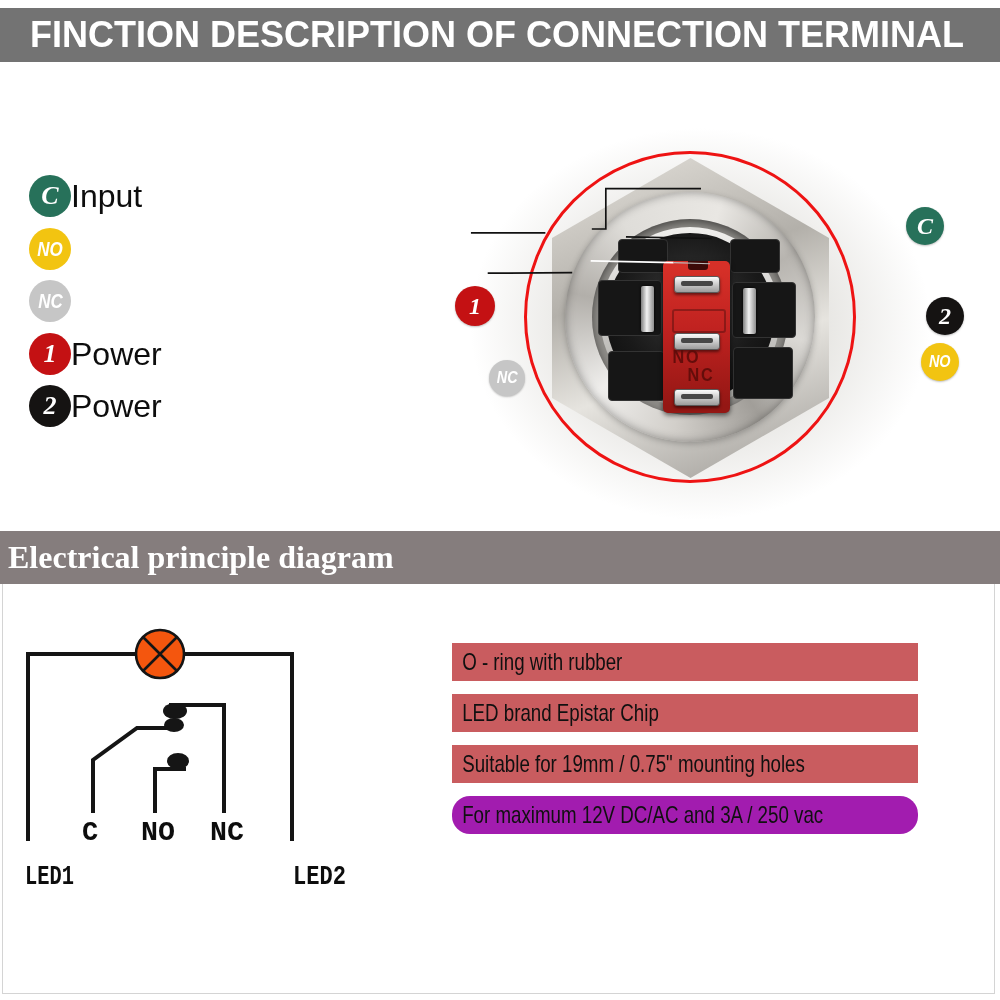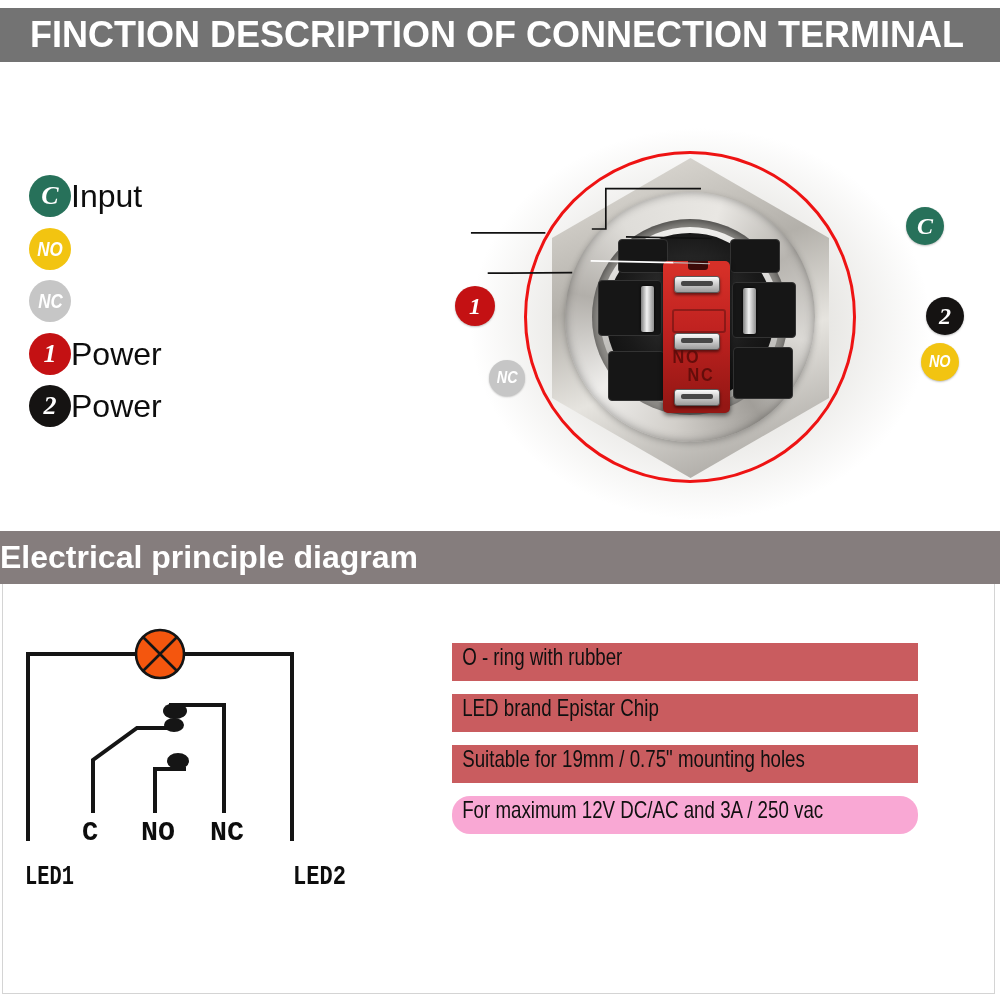--- a/index.html
+++ b/index.html
@@ -3,21 +3,21 @@
 <meta charset="utf-8">
 <style>
   html,body{margin:0;padding:0;background:#fff;}
   .page{position:relative;width:1000px;height:1000px;background:#fff;overflow:hidden;
         font-family:"Liberation Sans",sans-serif;}
 
   
   .banner{position:absolute;left:0;width:1000px;display:flex;align-items:center;
           color:#fff;font-weight:bold;background:#857d7d;}
   .banner1{top:8px;height:54px;font-size:36px;padding-left:30px;box-sizing:border-box;}
-  .banner2{top:531px;height:53px;font-size:32px;box-sizing:border-box;}
+  .banner2{top:531px;height:53px;font-size:32px;padding-left:8px;box-sizing:border-box;font-family:Liberation Serif, serif;}
 
   
   .legend-row{position:absolute;left:29px;display:flex;align-items:center;height:42px;}
   .badge{border-radius:50%;display:flex;align-items:center;justify-content:center;
          color:#fff;flex:0 0 auto;}
   .b42{width:42px;height:42px;}
   .keyserif{font-family:"Liberation Serif",serif;font-weight:bold;font-size:26px;}
   .keycond{font-weight:bold;font-size:20px;transform:scaleX(.85);}
   .legend-label{margin-left:0;font-size:32px;color:#0d0d0d;white-space:nowrap;}
 
@@ -55,21 +55,21 @@
               border-radius:3px;}
   .emboss{position:absolute;font-weight:bold;font-size:18px;letter-spacing:2px;
           color:rgba(88,10,8,.85);transform:scaleX(.9);}
   .pbadge{position:absolute;border-radius:50%;display:flex;align-items:center;
           justify-content:center;color:#fff;box-shadow:0 1px 2px rgba(0,0,0,.25);}
 
   
   .lower-box{left:2px;top:584px;width:993px;height:410px;border:1px solid #d4d4d4;
              border-top:none;box-sizing:border-box;background:#fff;}
   .feature{position:absolute;left:452px;width:466px;height:38px;background:#c95c5f;
-           display:flex;}
+           display:flex;align-items:center;}
   .ftext{font-size:24px;color:#101010;padding-left:13px;white-space:nowrap;
          transform:scaleX(.78);transform-origin:left center;}
   svg text{font-family:"Liberation Mono",monospace;font-weight:bold;fill:#0d0d0d;}
 </style>
 </head>
 <body>
 
 <div class="page">
 
   <header class="banner banner1" style="background-color: #737373;">
@@ -188,17 +188,17 @@
 
   <div class="feature" style="top: 643px; background-color: rgb(201, 92, 95);">
     <span class="ftext">O - ring with rubber</span>
     </div>
   <div class="feature" style="top: 694px; background-color: rgb(201, 92, 95);">
     <span class="ftext">LED brand Epistar Chip</span>
     </div>
   <div class="feature" style="top: 745px; background-color: rgb(201, 92, 95);">
     <span class="ftext">Suitable for 19mm / 0.75" mounting holes</span>
     </div>
-  <div class="feature" style="top: 796px; background-color: #f9a8d4; border-radius: 18px;">
+  <div class="feature" style="top: 796px; background-color: #a21caf; border-radius: 18px;">
     <span class="ftext">For maximum 12V DC/AC and 3A / 250 vac</span>
     </div>
 
 </div>
 
 </body></html>

